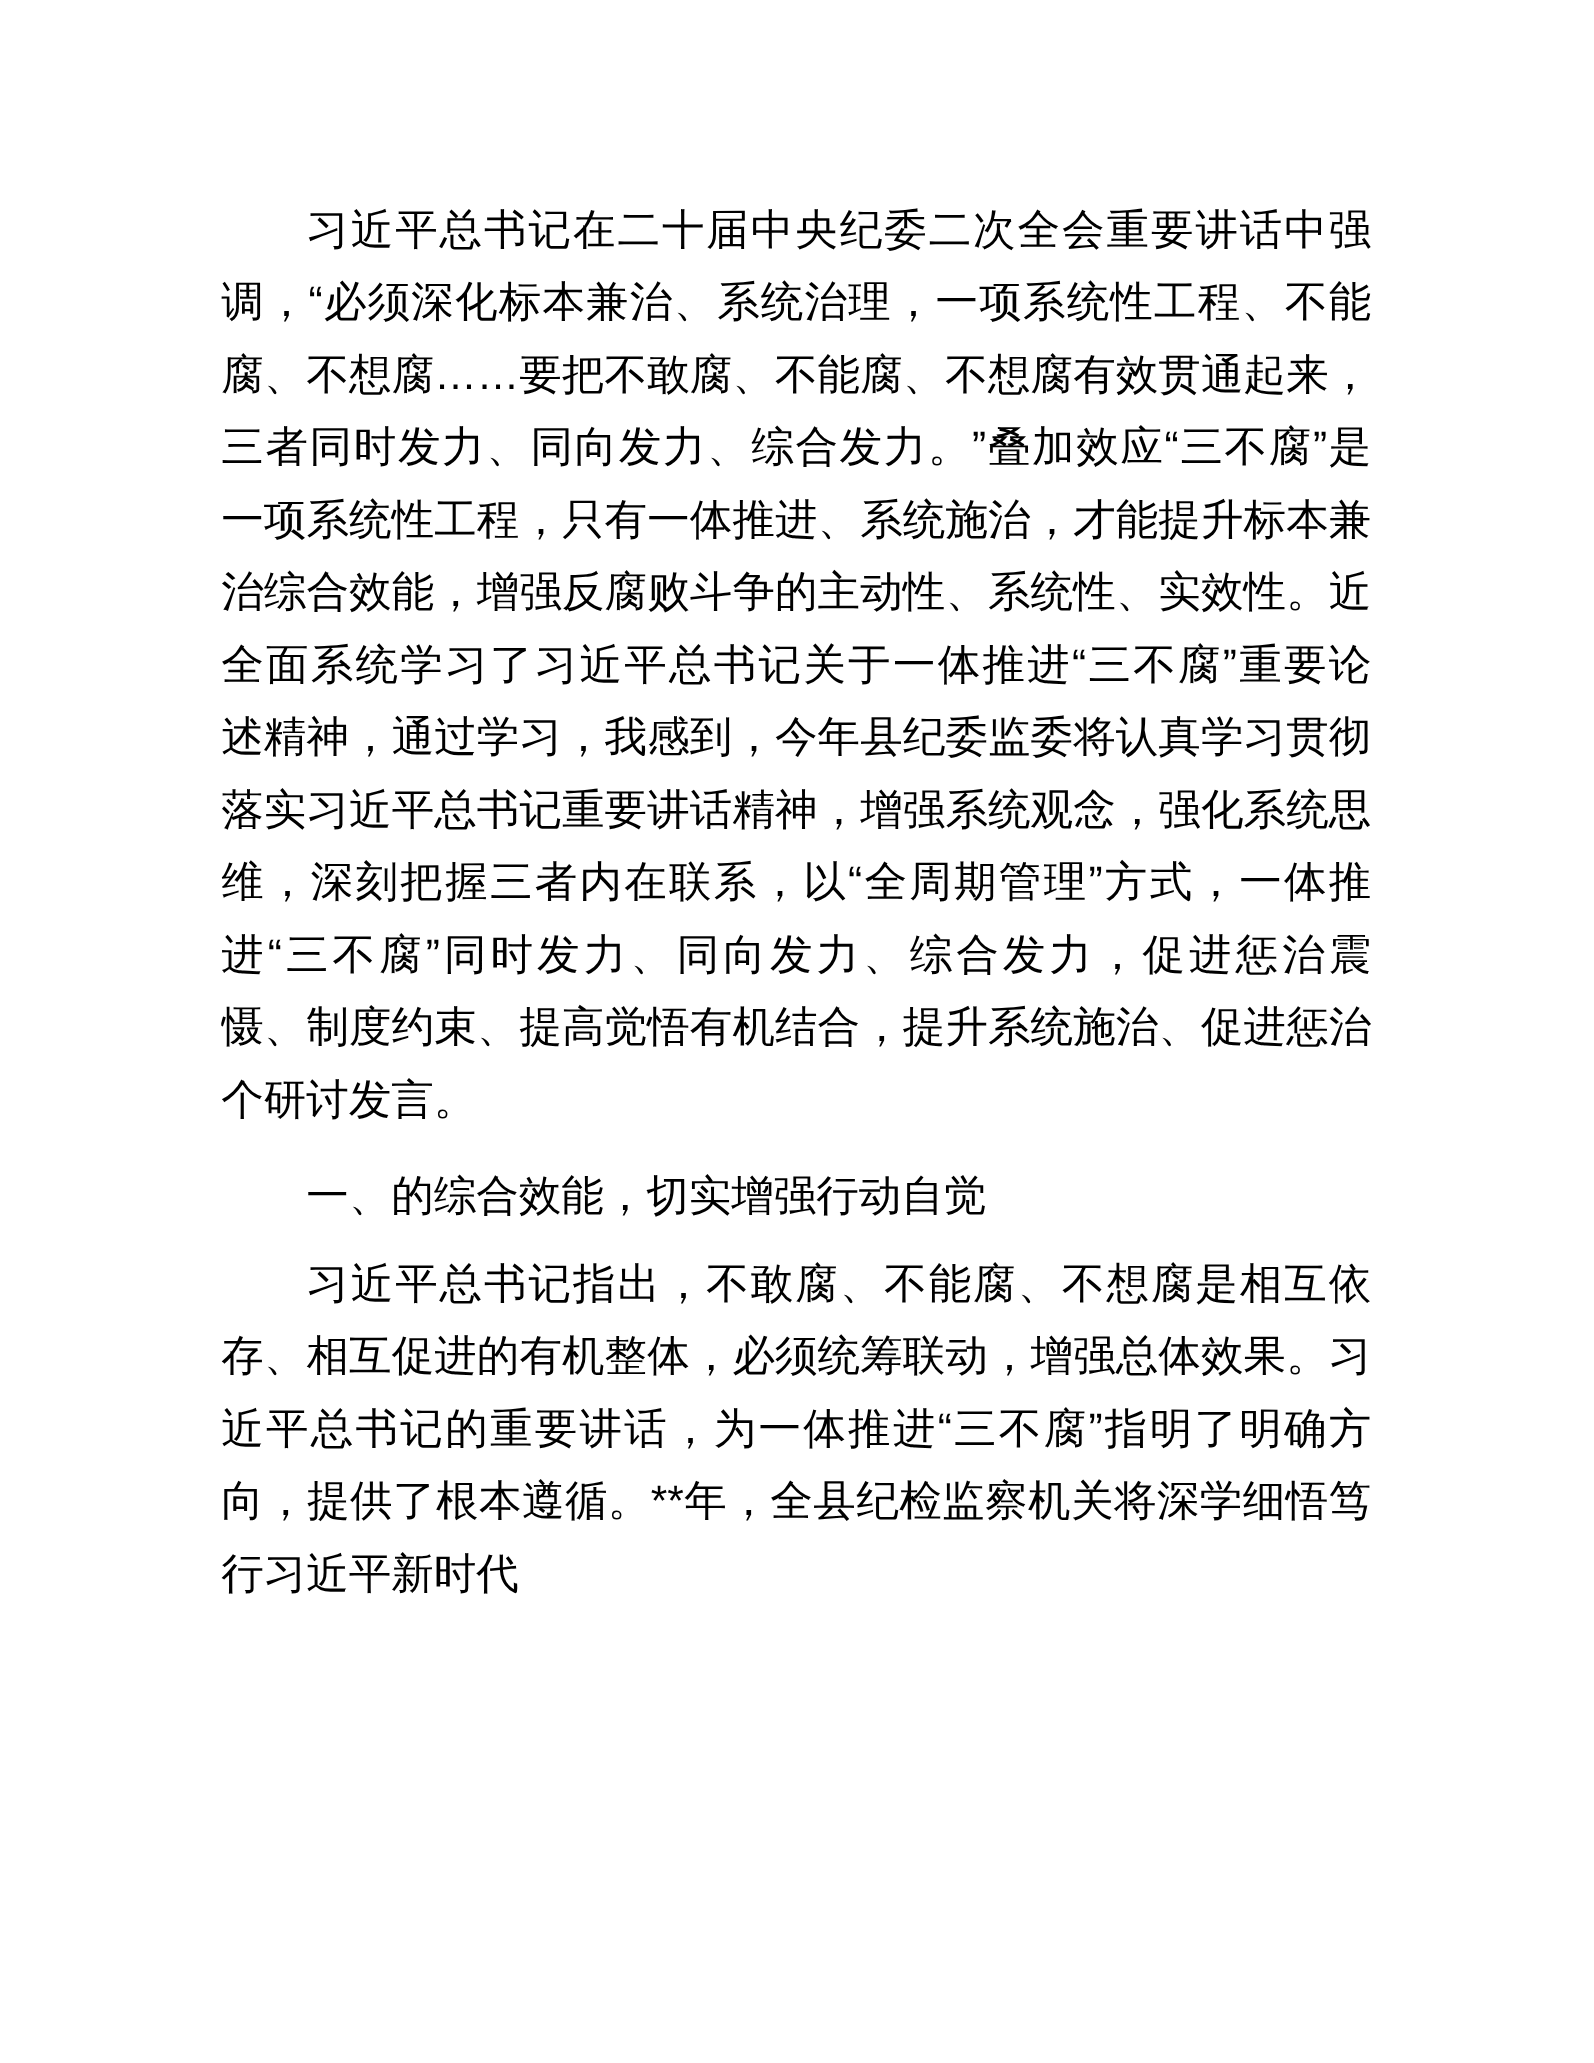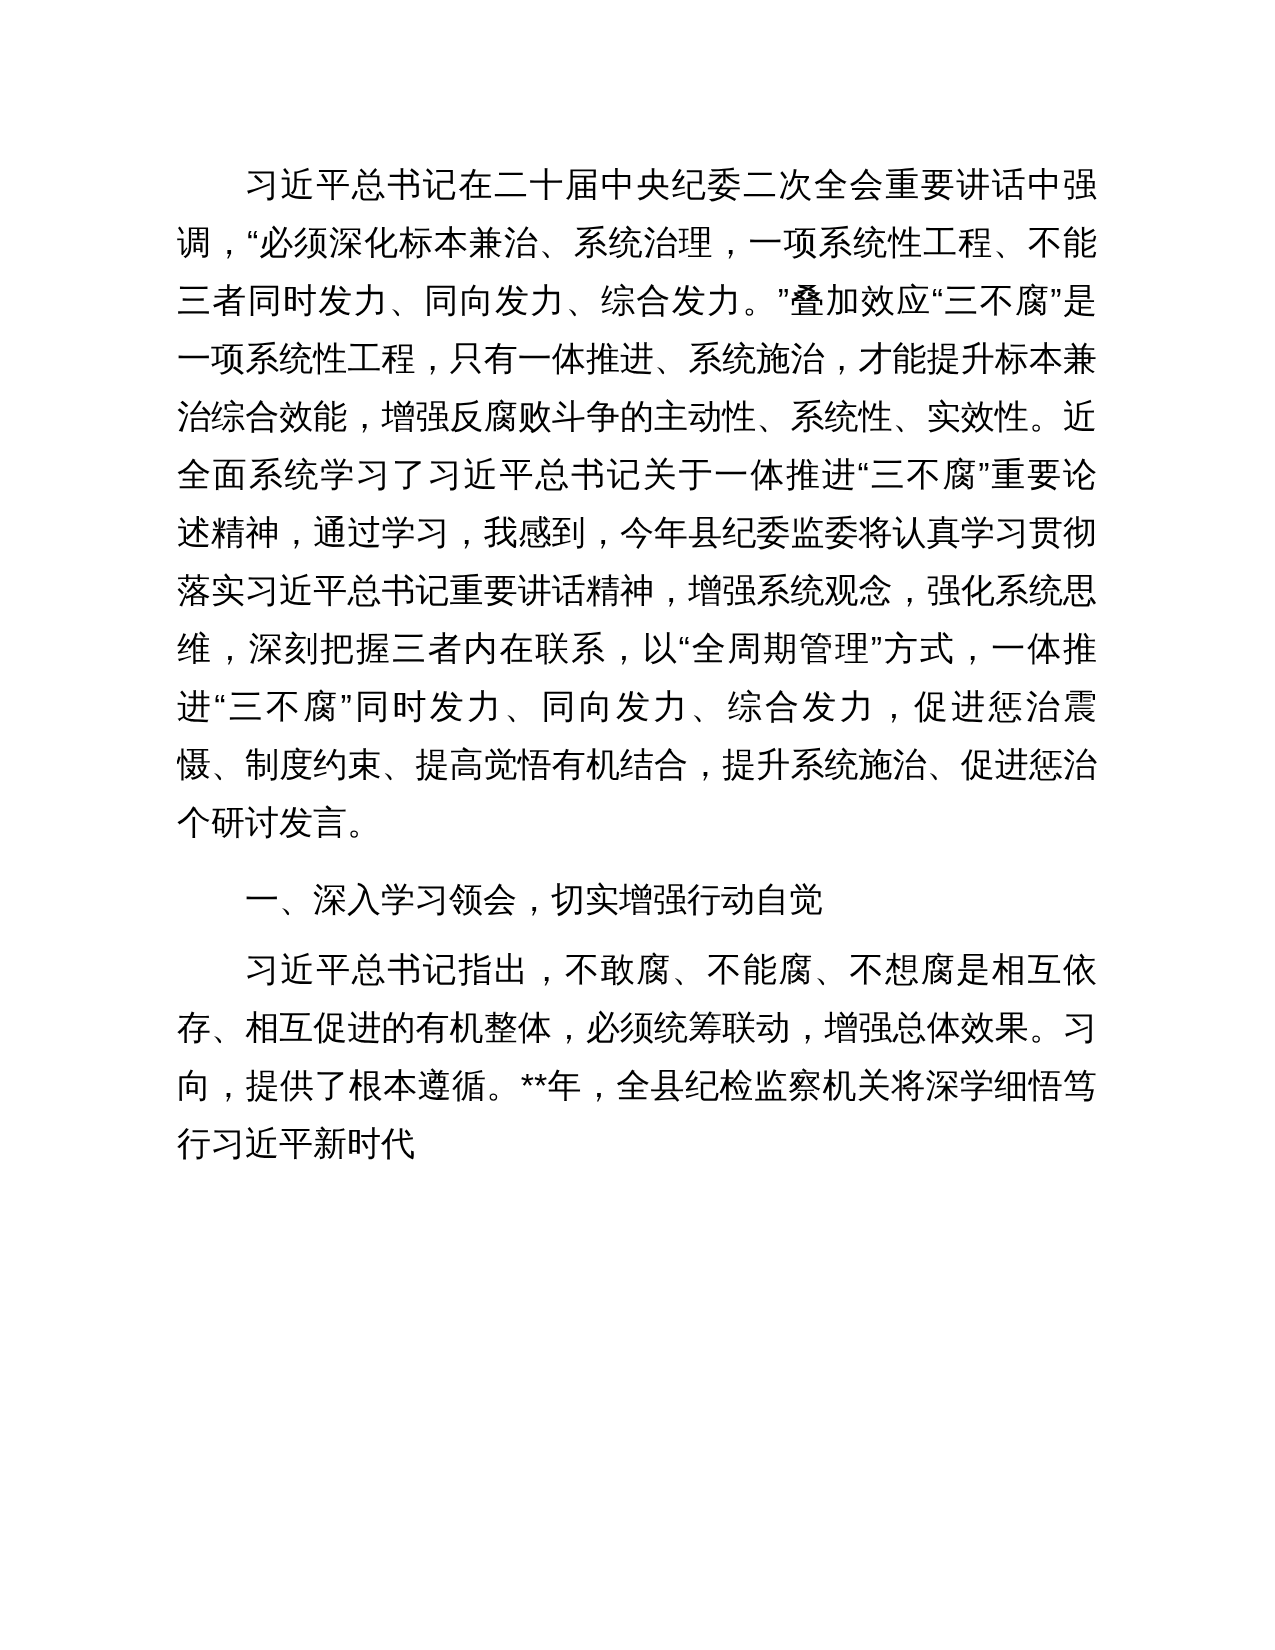--- a/index.html
+++ b/index.html
@@ -44,31 +44,33 @@
     margin: 19px 0 12px 0;
   }
 </style>
 </head>
 <body>
 
 <div class="page">
 
   <div class="line start">习近平总书记在二十届中央纪委二次全会重要讲话中强</div>
   <div class="line">调，“必须深化标本兼治、系统治理，一项系统性工程、不能</div>
+  <div class="line">腐、不想腐……要把不敢腐、不能腐、不想腐有效贯通起来，</div>
   <div class="line">三者同时发力、同向发力、综合发力。”叠加效应“三不腐”是</div>
   <div class="line">一项系统性工程，只有一体推进、系统施治，才能提升标本兼</div>
   <div class="line">治综合效能，增强反腐败斗争的主动性、系统性、实效性。近</div>
   <div class="line">全面系统学习了习近平总书记关于一体推进“三不腐”重要论</div>
   <div class="line">述精神，通过学习，我感到，今年县纪委监委将认真学习贯彻</div>
   <div class="line">落实习近平总书记重要讲话精神，增强系统观念，强化系统思</div>
   <div class="line">维，深刻把握三者内在联系，以“全周期管理”方式，一体推</div>
   <div class="line">进“三不腐”同时发力、同向发力、综合发力，促进惩治震</div>
   <div class="line">慑、制度约束、提高觉悟有机结合，提升系统施治、促进惩治震</div>
   <div class="line end">个研讨发言。</div>
 
-  <div class="line start end heading-line">一、深入学习领会，切实增强行动自觉</div>
+  <div class="line start end heading-line">一、的综合效能，切实增强行动自觉</div>
 
   <div class="line start">习近平总书记指出，不敢腐、不能腐、不想腐是相互依</div>
   <div class="line">存、相互促进的有机整体，必须统筹联动，增强总体效果。习</div>
+  <div class="line">近平总书记的重要讲话，为一体推进“三不腐”指明了明确方</div>
   <div class="line">向，提供了根本遵循。**年，全县纪检监察机关将深学细悟笃</div>
   <div class="line end">行习近平新时代</div>
 
 </div>
 
 </body></html>

